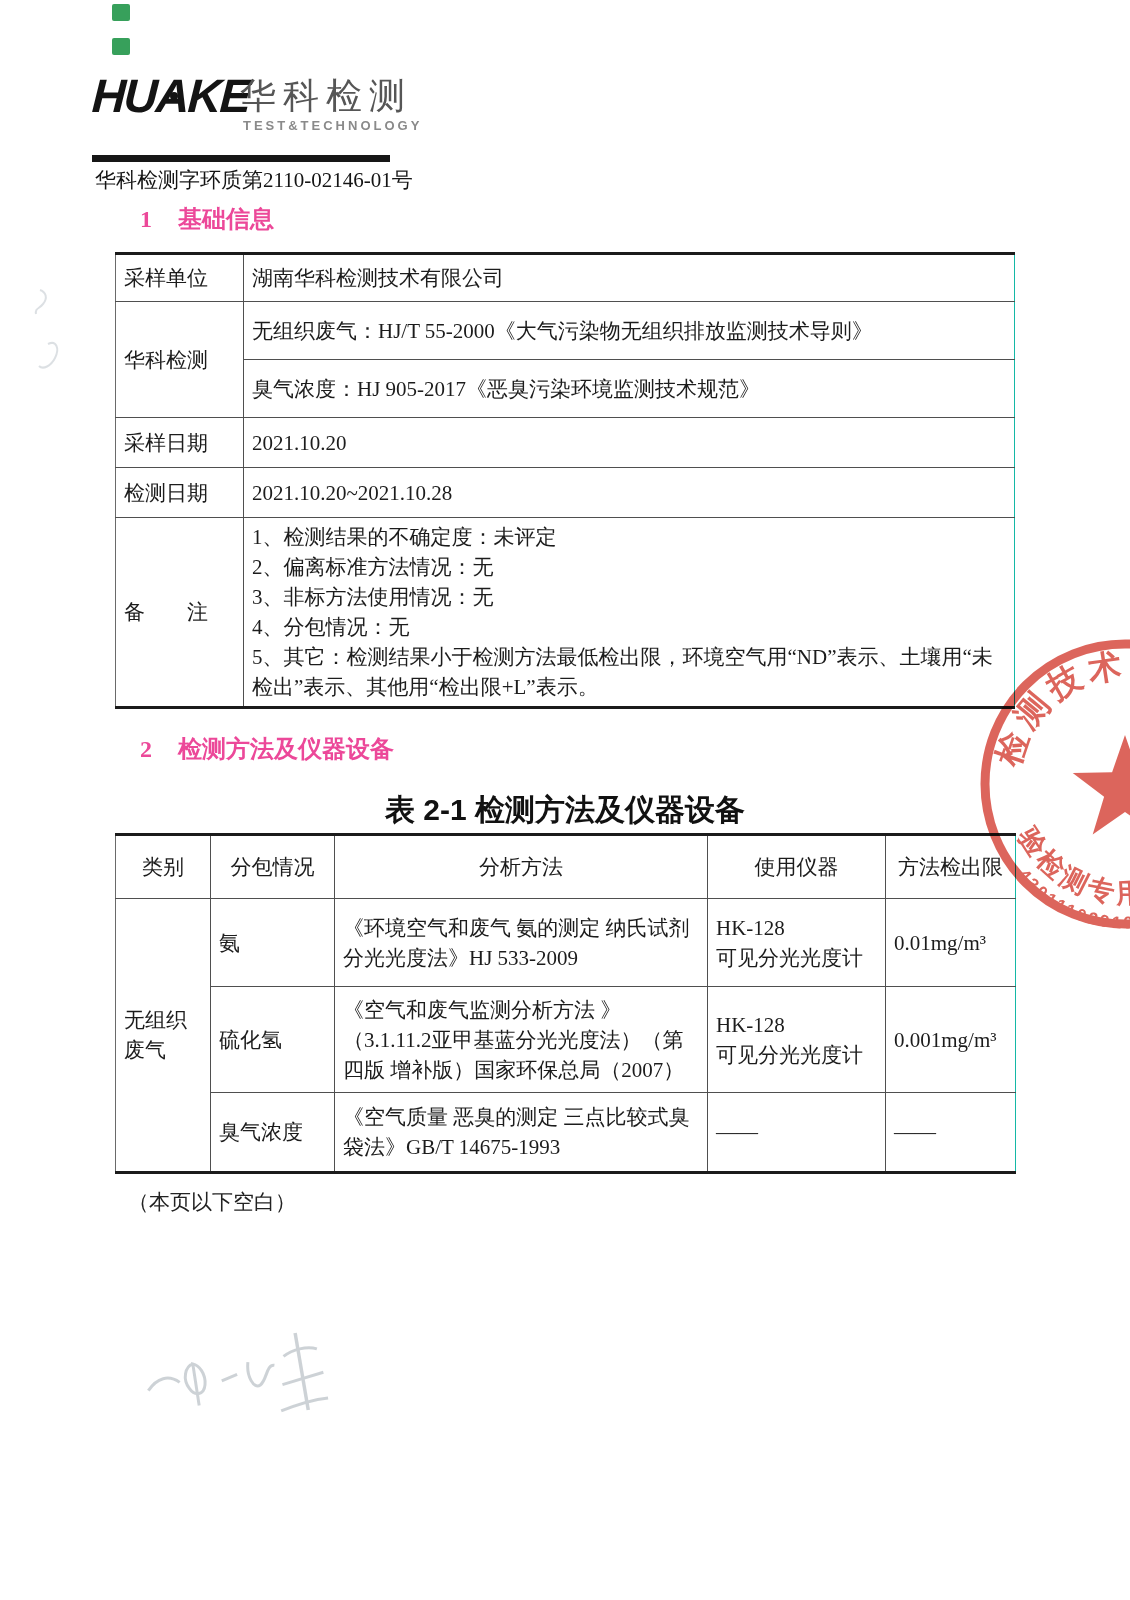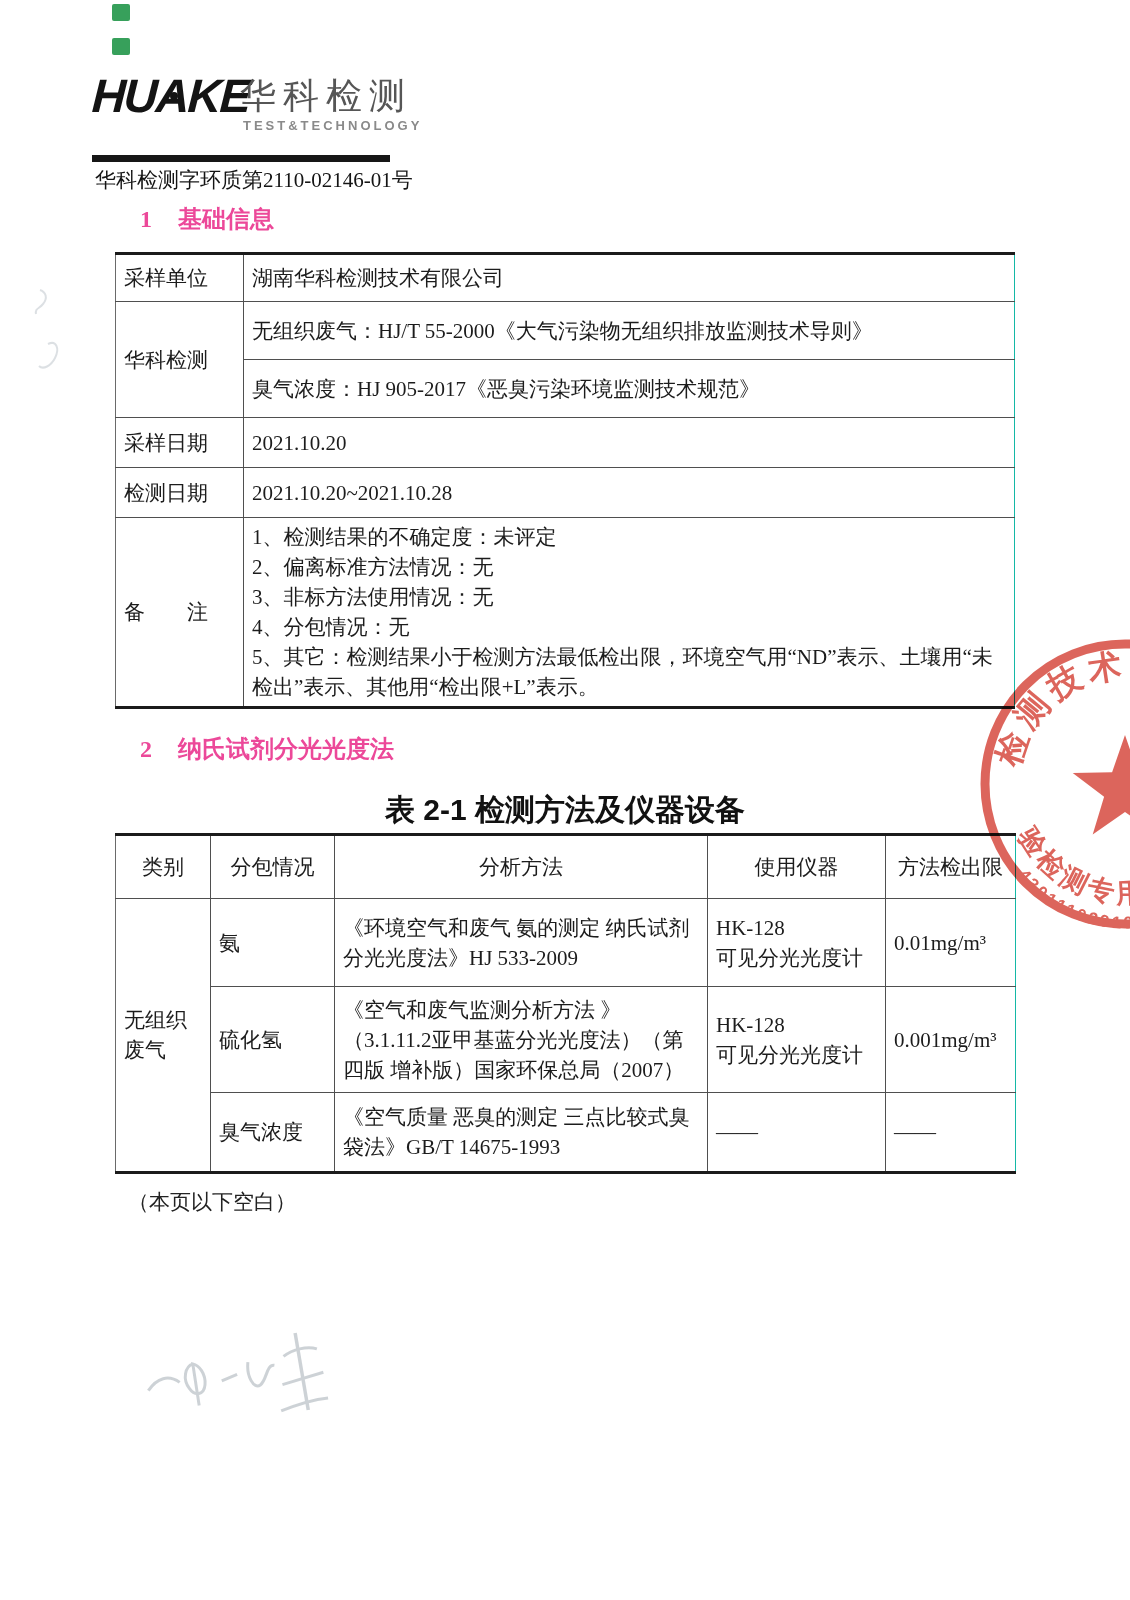--- a/index.html
+++ b/index.html
@@ -126,21 +126,21 @@
         <div class="remark-line">2、偏离标准方法情况：无</div>
         <div class="remark-line">3、非标方法使用情况：无</div>
         <div class="remark-line">4、分包情况：无</div>
         <div class="remark-line">5、其它：检测结果小于检测方法最低检出限，环境空气用“ND”表示、土壤用“未检出”表示、其他用“检出限+L”表示。</div>
       </td>
     </tr>
   </tbody>
     </table>
 
   <div class="sec-heading" style="top:733px;">
-    <span class="num">2</span><span>纳氏试剂分光光度法</span>
+    <span class="num">2</span><span>检测方法及仪器设备</span>
   </div>
 
   <div class="tbl-caption" style="top:790px;">表 2-1  检测方法及仪器设备</div>
 
   <table class="rpt" style="top:833px;">
     <colgroup>
       <col style="width:95px">
         <col style="width:124px">
         <col style="width:373px">
         <col style="width:178px">

